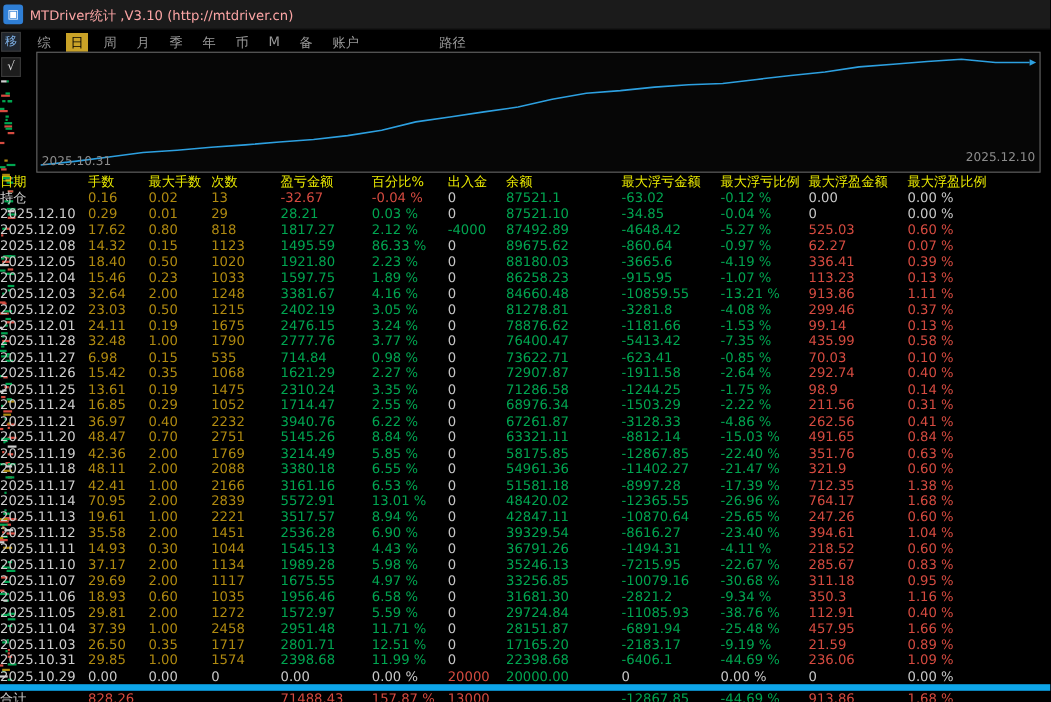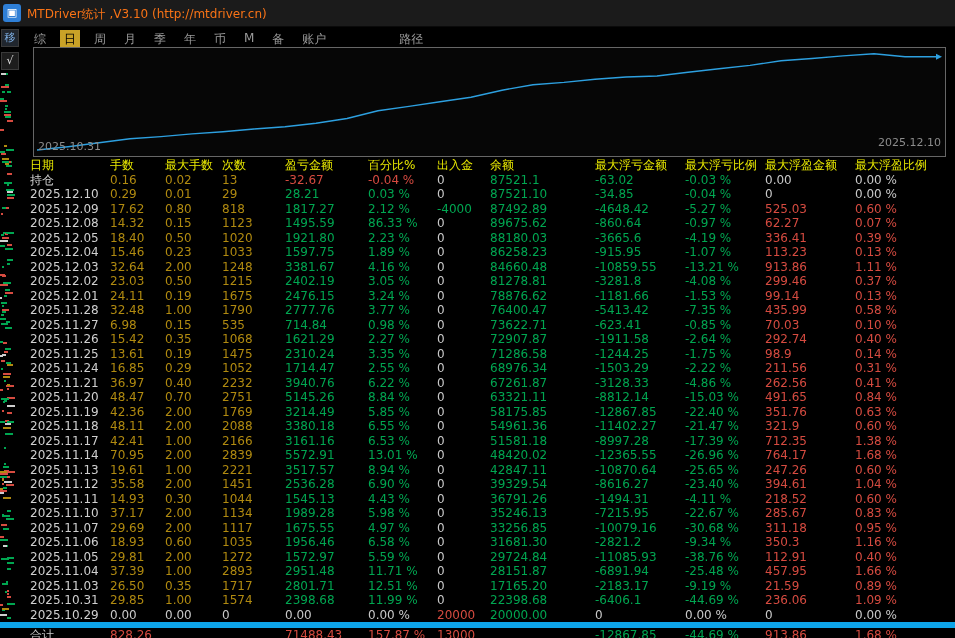--- a/index.html
+++ b/index.html
@@ -3,21 +3,21 @@
 <meta charset="utf-8">
 <style>
   html,body{margin:0;padding:0;}
   body{
     width:955px;height:638px;background:#000;position:relative;overflow:hidden;
     font-family:"DejaVu Sans","Liberation Sans",sans-serif;font-size:12px;color:#c8c8c8;
   }
   .titlebar{position:absolute;left:0;top:0;width:955px;height:26px;background:#1b1b1b;border-bottom:1px solid #0a0a0a;}
   .app-icon{position:absolute;left:3px;top:4px;width:18px;height:18px;background:#2f7fd6;border-radius:3px;color:#fff;
     font-size:11px;line-height:18px;text-align:center;}
-  .title-text{position:absolute;left:27px;top:6px;color:#f97316;font-size:12px;white-space:nowrap;}
+  .title-text{position:absolute;left:27px;top:6px;color:#fca5a5;font-size:12px;white-space:nowrap;}
 
   .menubar{position:absolute;left:30px;top:30px;height:18px;display:flex;gap:10px;color:#9a9a9a;font-size:12px;}
   .menu-item{padding:1px 4px;white-space:nowrap;}
   .menu-item.selected{background:#c9a227;color:#000;}
   .menu-item.far{margin-left:55px;}
 
   .left-toolbar{position:absolute;left:1px;top:29px;width:18px;height:46px;}
   .tool-icon{position:absolute;left:0;width:16px;height:16px;border:1px solid #3a3a3a;background:#20262e;
     font-size:11px;line-height:16px;text-align:center;color:#7fb2e8;}
   .tool-icon:nth-child(1){top:0;}
@@ -26,21 +26,21 @@
   .mini-strip{position:absolute;left:0;top:72px;width:13px;height:564px;}
   .mini-strip div{position:absolute;height:2px;}
 
   .chart-box{position:absolute;left:33px;top:47px;width:911px;height:108px;border:1px solid #666;background:#060606;}
   .chart-label{position:absolute;font-size:11px;color:#8c8c8c;white-space:nowrap;}
   .chart-label.left{left:4px;bottom:3px;}
   .chart-label.right{right:4px;bottom:7px;}
 
   .stats-table{position:absolute;left:0;top:158px;width:955px;}
   .trow{display:grid;grid-template-columns:80px 55px 57px 63px 83px 69px 53px 105px 90px 80px 90px 100px;
-    padding-left:30px;height:14.5px;line-height:14.5px;white-space:nowrap;}
+    height:14.5px;line-height:14.5px;white-space:nowrap;}
   .trow span{overflow:visible;}
   .trow.total{border-top:6px solid #0ea5e9;}
 
   .c-h{color:#eaea00;}
   .c-d{color:#cfcfcf;}
   .c-w{color:#c8c8c8;}
   .c-y{color:#b08a10;}
   .c-g{color:#00a651;}
   .c-r{color:#d64b40;}
 </style>
@@ -251,21 +251,21 @@
     <div class="trow">
       <span class="c-d">持仓</span>
       <span class="c-y">0.16</span>
       <span class="c-y">0.02</span>
       <span class="c-y">13</span>
       <span class="c-r">-32.67</span>
       <span class="c-r">-0.04 %</span>
       <span class="c-w">0</span>
       <span class="c-g">87521.1</span>
       <span class="c-g">-63.02</span>
-      <span class="c-g">-0.03 %</span>
+      <span class="c-g">-0.12 %</span>
       <span class="c-w">0.00</span>
       <span class="c-w">0.00 %</span>
     </div>
     <div class="trow">
       <span class="c-d">2025.12.10</span>
       <span class="c-y">0.29</span>
       <span class="c-y">0.01</span>
       <span class="c-y">29</span>
       <span class="c-g">28.21</span>
       <span class="c-g">0.03 %</span>
@@ -623,21 +623,21 @@
       <span class="c-g">29724.84</span>
       <span class="c-g">-11085.93</span>
       <span class="c-g">-38.76 %</span>
       <span class="c-r">112.91</span>
       <span class="c-r">0.40 %</span>
     </div>
     <div class="trow">
       <span class="c-d">2025.11.04</span>
       <span class="c-y">37.39</span>
       <span class="c-y">1.00</span>
-      <span class="c-y">2893</span>
+      <span class="c-y">2458</span>
       <span class="c-g">2951.48</span>
       <span class="c-g">11.71 %</span>
       <span class="c-w">0</span>
       <span class="c-g">28151.87</span>
       <span class="c-g">-6891.94</span>
       <span class="c-g">-25.48 %</span>
       <span class="c-r">457.95</span>
       <span class="c-r">1.66 %</span>
     </div>
     <div class="trow">

